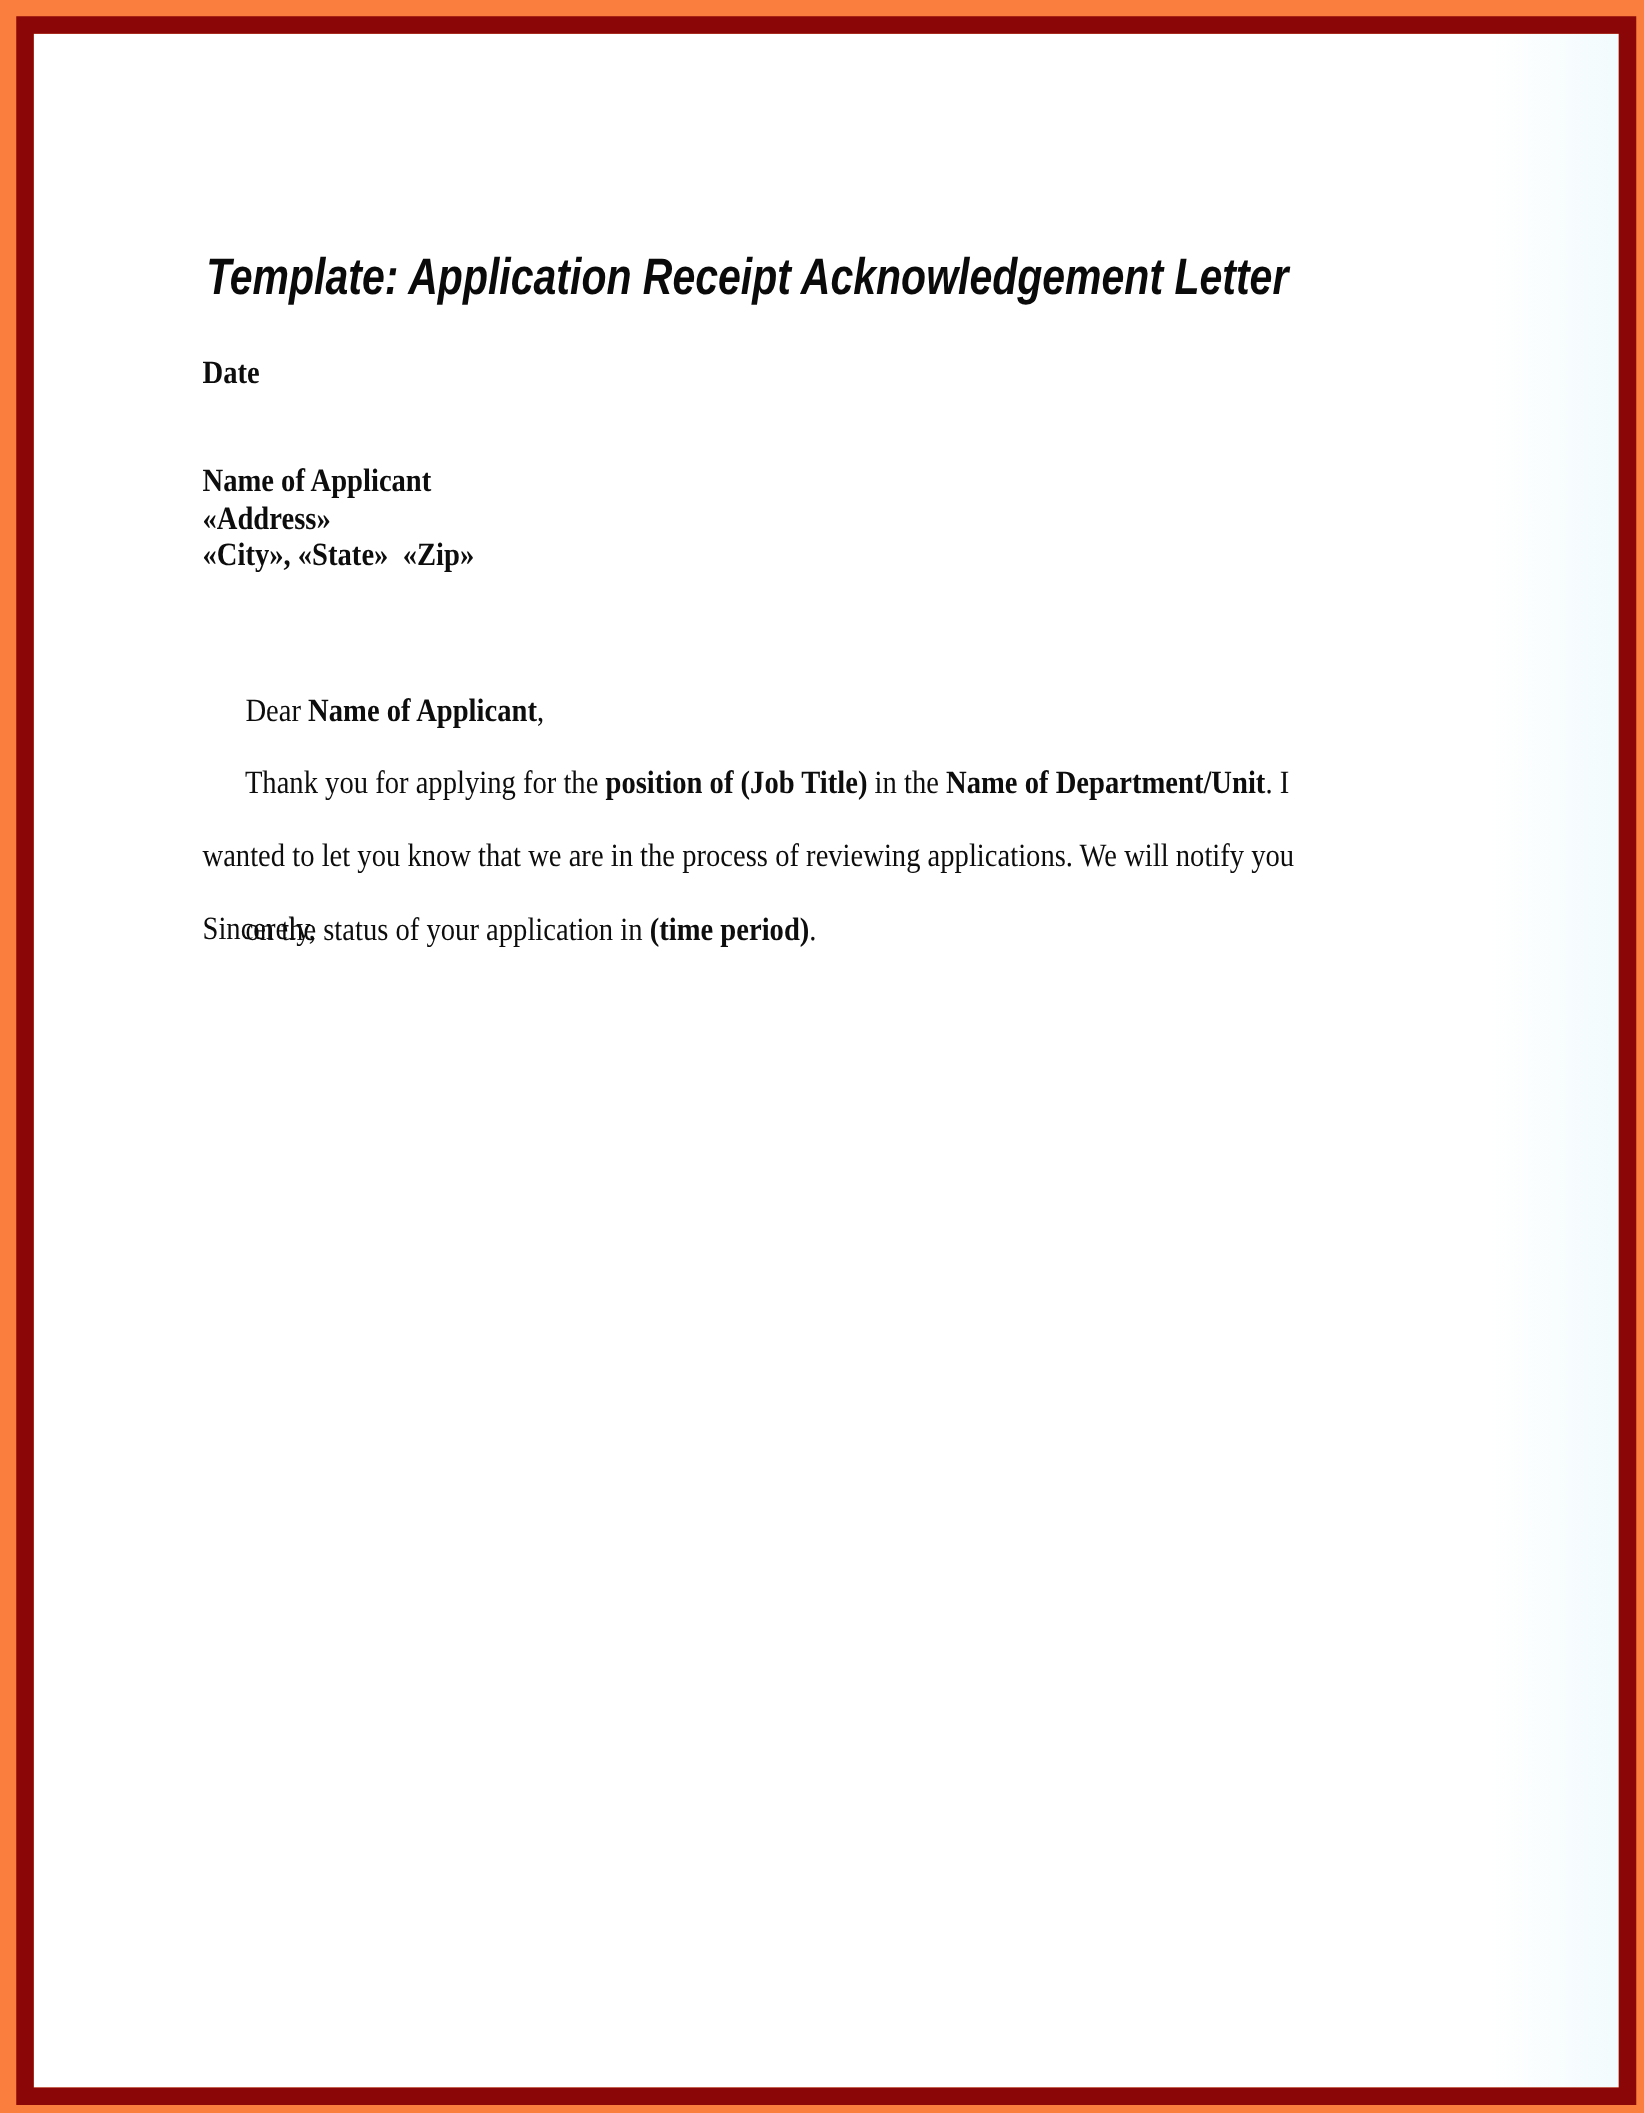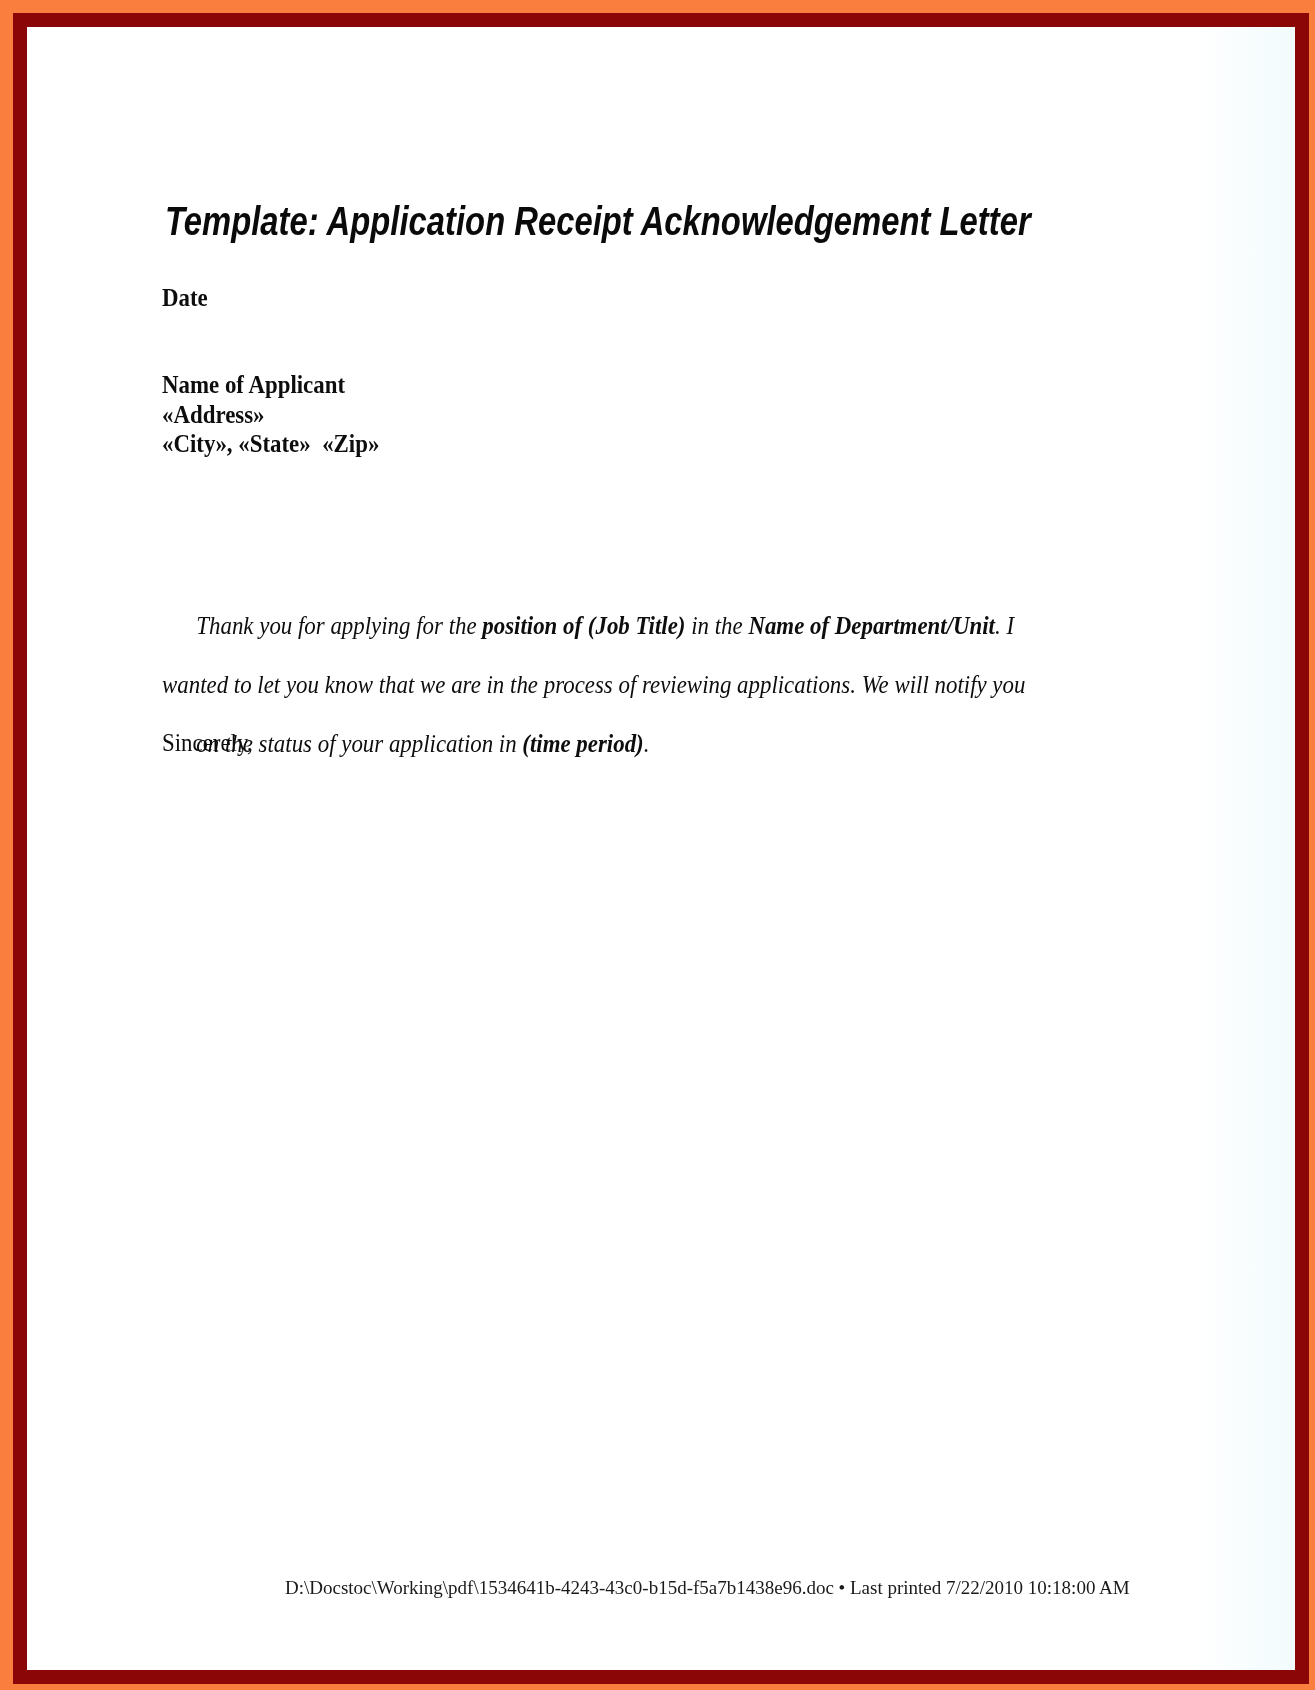--- a/index.html
+++ b/index.html
@@ -45,21 +45,21 @@
   }
   .serif-block {
     left: 135px;
     font-size: 26px;
     line-height: 29.5px;
   }
   .bold { font-weight: bold; }
   .date-block        { top: 256px; }
   .recipient-block   { top: 343px; }
   .salutation-block  { top: 497px; }
-  .body-block        { top: 554px; font-style: italic; }
+  .body-block        { top: 554px; }
   .closing-block     { top: 701px; text-align: center; }
   .signature-block   { top: 849px; }
   .doc-footer {
     left: 258px;
     top: 1549px;
     font-size: 19px;
     line-height: 24px;
     white-space: pre;
     color: #1a1a1a;
   }
@@ -74,31 +74,35 @@
   <div class="abs serif-block date-block">
     <div class="line bold">Date</div>
   </div>
 
   <div class="abs serif-block recipient-block">
     <div class="line bold">Name of Applicant</div>
     <div class="line bold">«Address»</div>
     <div class="line bold">«City», «State»  «Zip»</div>
   </div>
 
+  <div class="abs serif-block salutation-block">
+    <div class="line">
+      <span>Dear </span><span class="bold">Name of Applicant</span><span>,</span>
+    </div>
+  </div>
 
   <div class="abs serif-block body-block">
     <div class="line">
       <span>Thank you for applying for the </span><span class="bold">position of (Job Title)</span><span> in the </span><span class="bold">Name of Department/Unit</span><span>. I</span>
     </div>
     <div class="line">wanted to let you know that we are in the process of reviewing applications. We will notify you</div>
     <div class="line">
       <span>on the status of your application in </span><span class="bold">(time period)</span><span>.</span>
     </div>
   </div>
 
   <div class="abs serif-block closing-block">
     <div class="line">Sincerely,</div>
   </div>
 
 
-  <div class="abs doc-footer">D:\Docstoc\Working\pdf\1534641b-4243-43c0-b15d-f5a7b1438e96.doc • Last printed 7/22/2010 10:18:00 AM</div>
 
 </div>
 
 </body></html>

